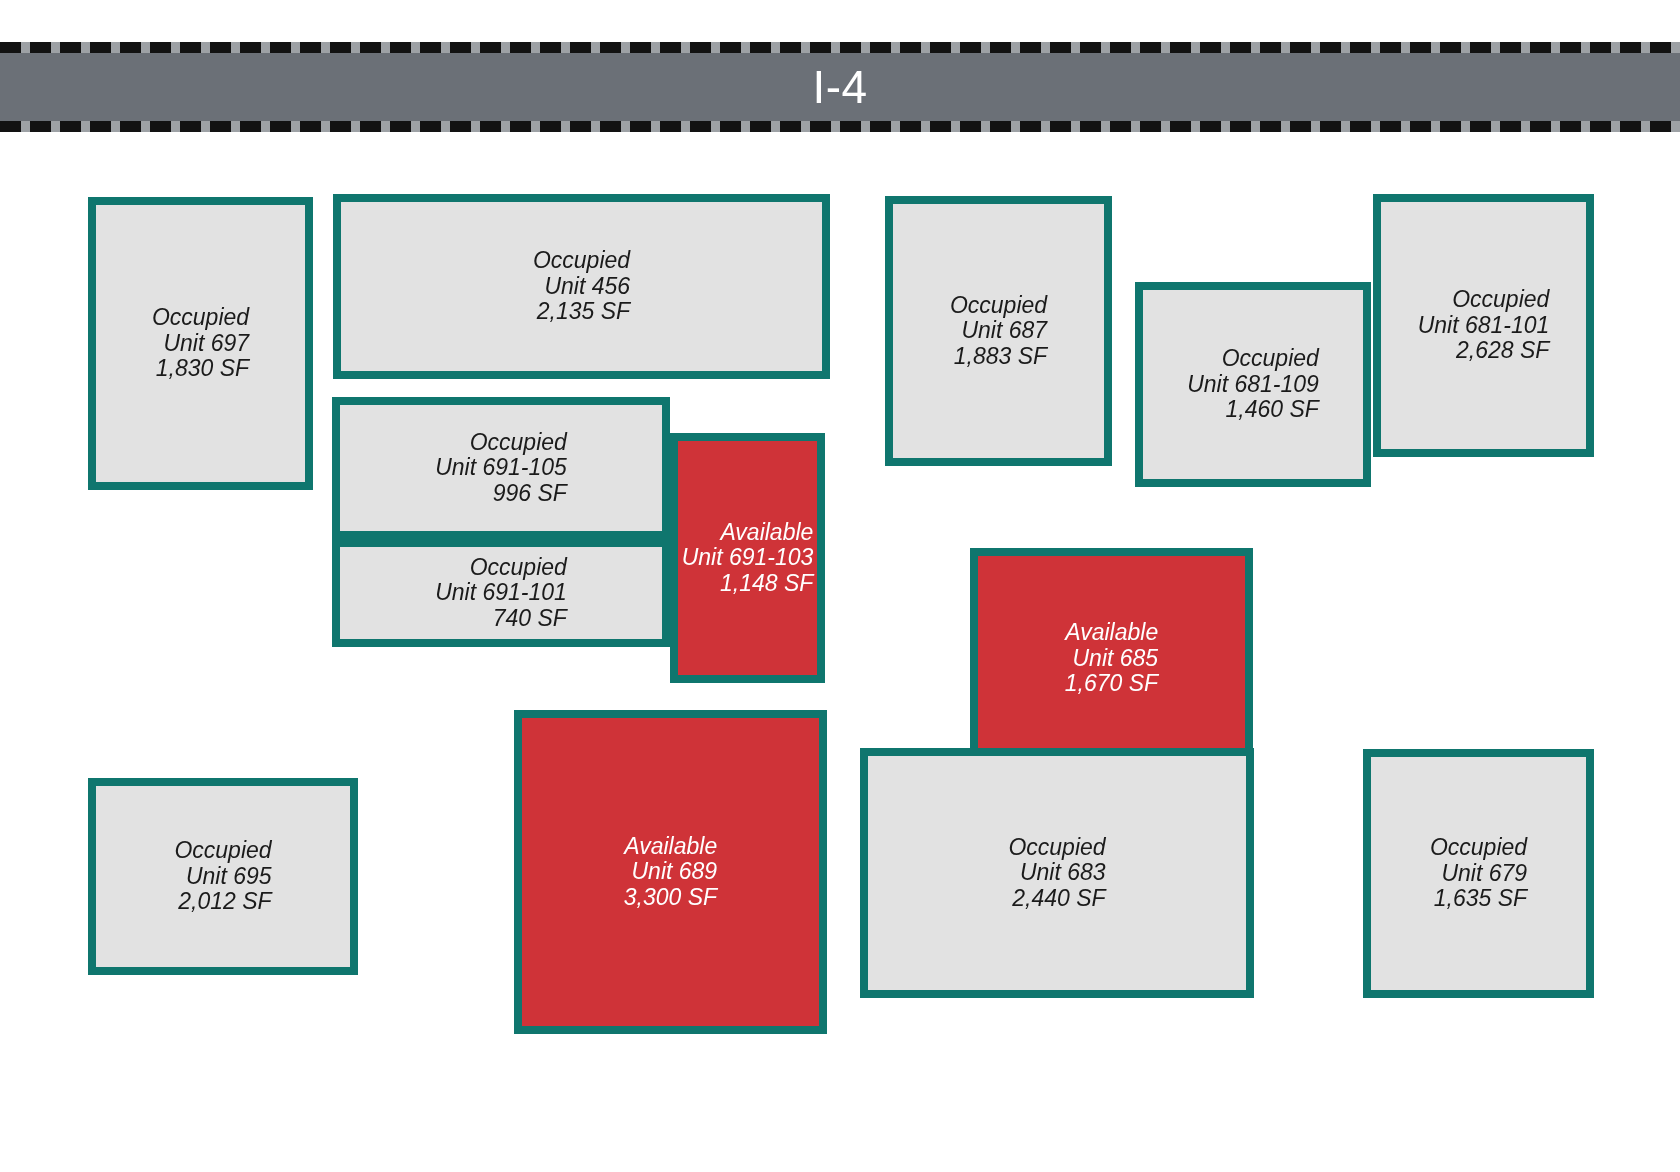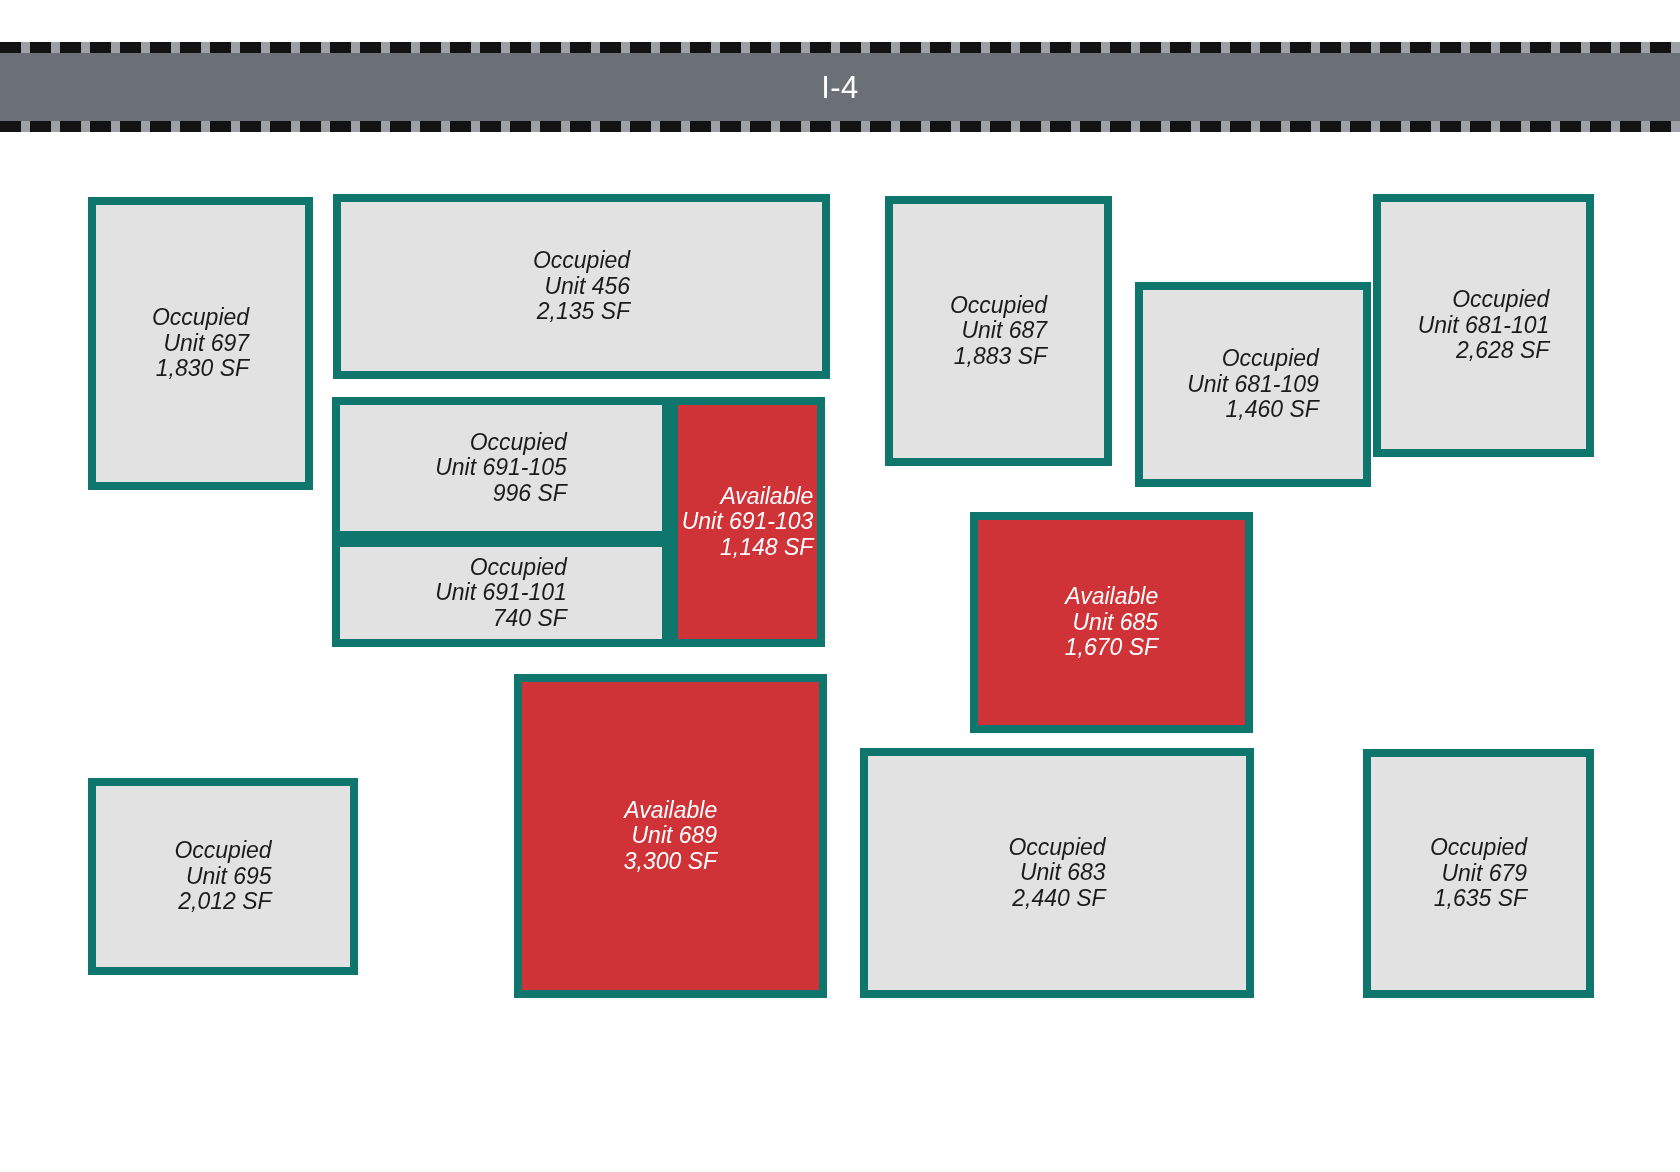--- a/index.html
+++ b/index.html
@@ -36,21 +36,21 @@
   }
   .road-body {
     flex: 1 1 auto;
     background: var(--road-fill, #6B7077);
     display: flex;
     align-items: center;
     justify-content: center;
   }
   .road-label {
     color: var(--road-label-color, #ffffff);
-    font-size: 31px;
+    font-size: 46px;
     letter-spacing: 0.5px;
     line-height: 1;
   }
 
   
   .unit {
     position: absolute;
     box-sizing: border-box;
     border: 8px solid #0f766e;
     display: flex;
@@ -59,20 +59,21 @@
     text-align: right;
     font-style: italic;
   }
   .unit.occupied {
     background: var(--occupied-fill, #E2E2E2);
     color: var(--occupied-text, #1B1B1B);
   }
   .unit.available {
     background: var(--available-fill, #CF3338);
     color: var(--available-text, #FFFFFF);
+    margin-top: 36px;
   }
   .unit-label {
     font-size: 23px;
     line-height: 25.5px;
     white-space: nowrap;
   }
 </style>
 </head>
 <body>
 

